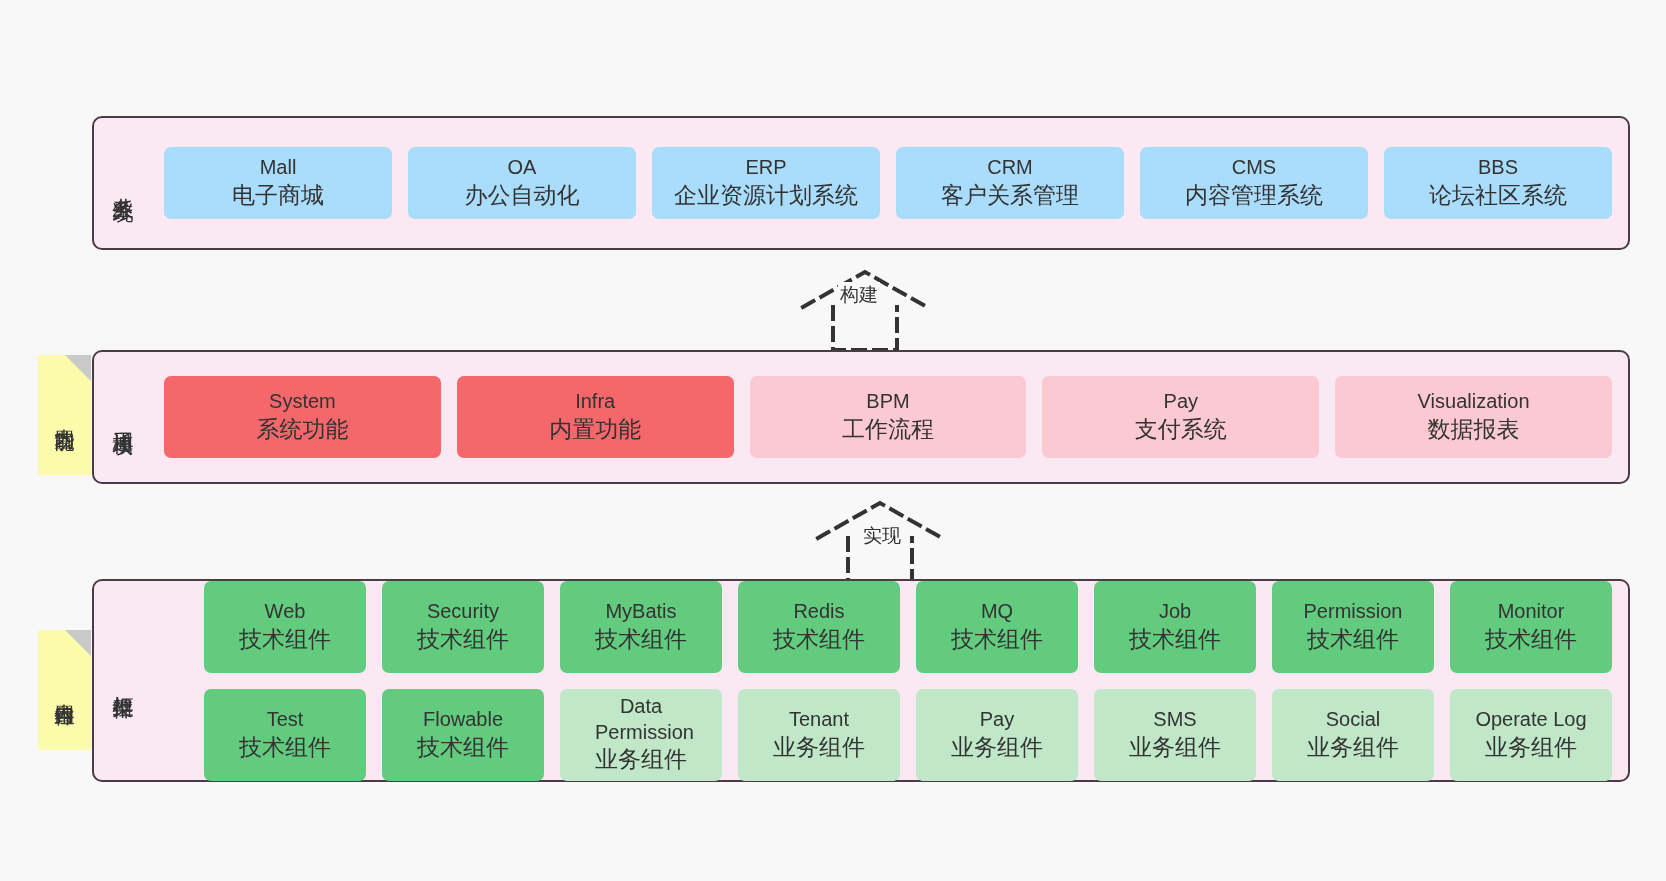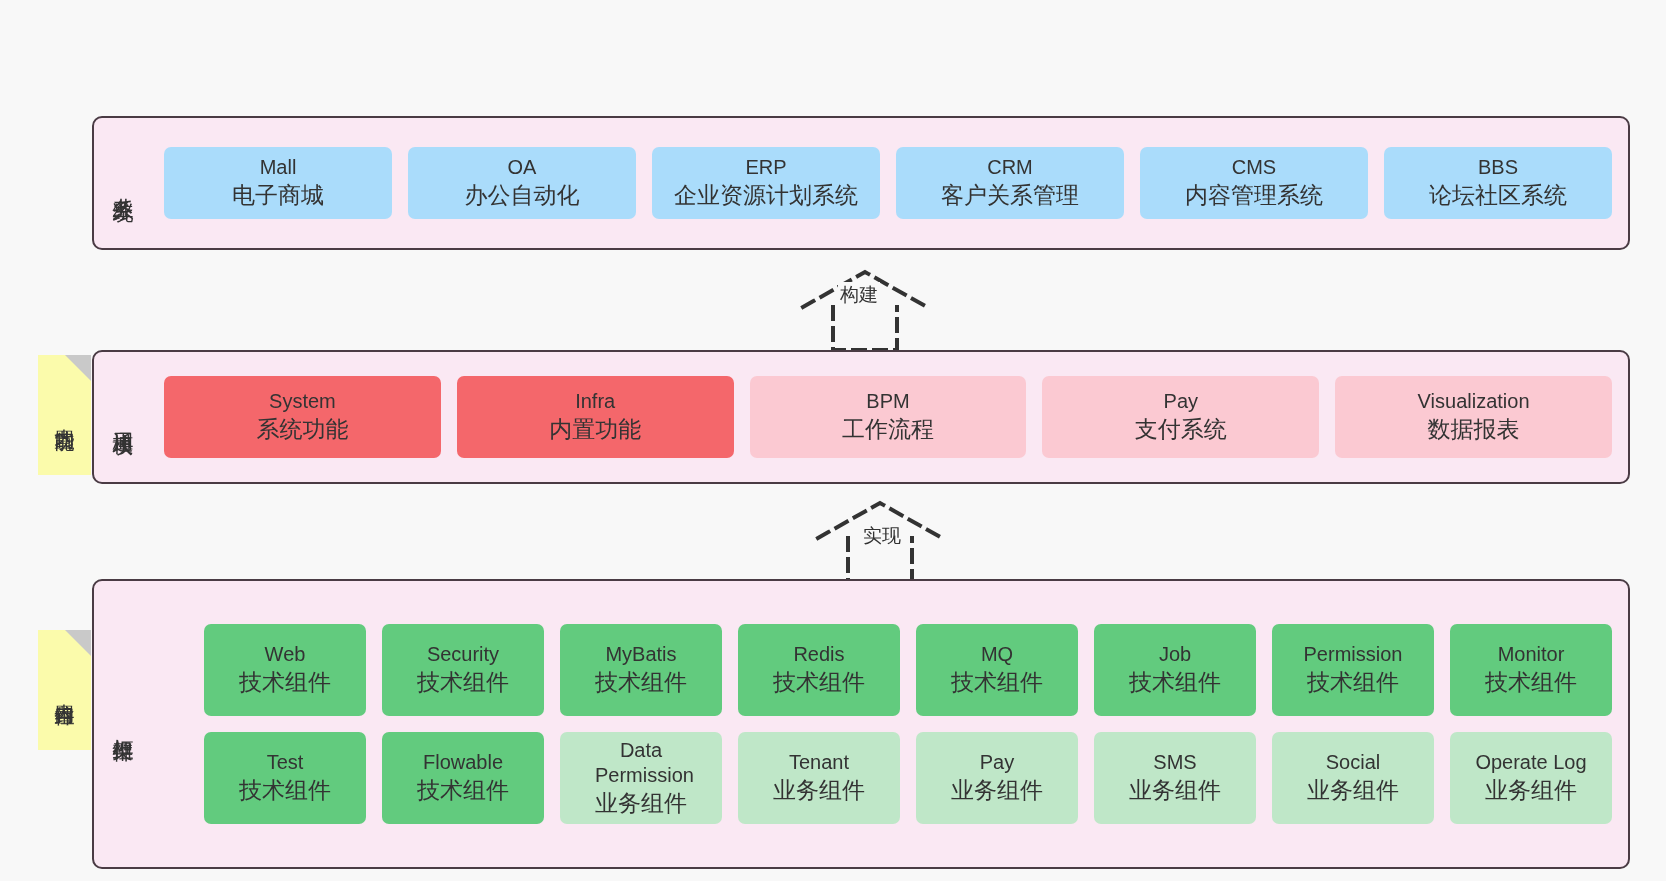--- a/index.html
+++ b/index.html
@@ -225,21 +225,21 @@
       <path d="M43 45 L43 88 L107 88 L107 45" stroke="#333333" stroke-width="4" stroke-dasharray="12 9" fill="none" stroke-linecap="square"></path>
     </svg>
     <span class="arrow-label" style="left:56px; top:30px; background:#f8f8f8; padding:0 2px;">实现</span>
   </div>
 
   <div class="note" style="left:38px; top:630px; width:53px; height:120px;">
     <span class="fold"></span>
     <span>内置组件</span>
   </div>
 
-  <div class="band" style="left:92px; top:579px; width:1538px; height:290px;gap:40px;">
+  <div class="band" style="left:92px; top:579px; width:1538px; height:203px;gap:40px;">
     <div class="band-label">框架组件</div>
     <div class="band-body">
       <div class="grid-rows" style="gap:16px;">
 
         <div class="row" style="height:92px;">
           <div class="card c-green">
             <span class="t1">Web</span>
             <span class="t2">技术组件</span>
           </div>
           <div class="card c-green">

